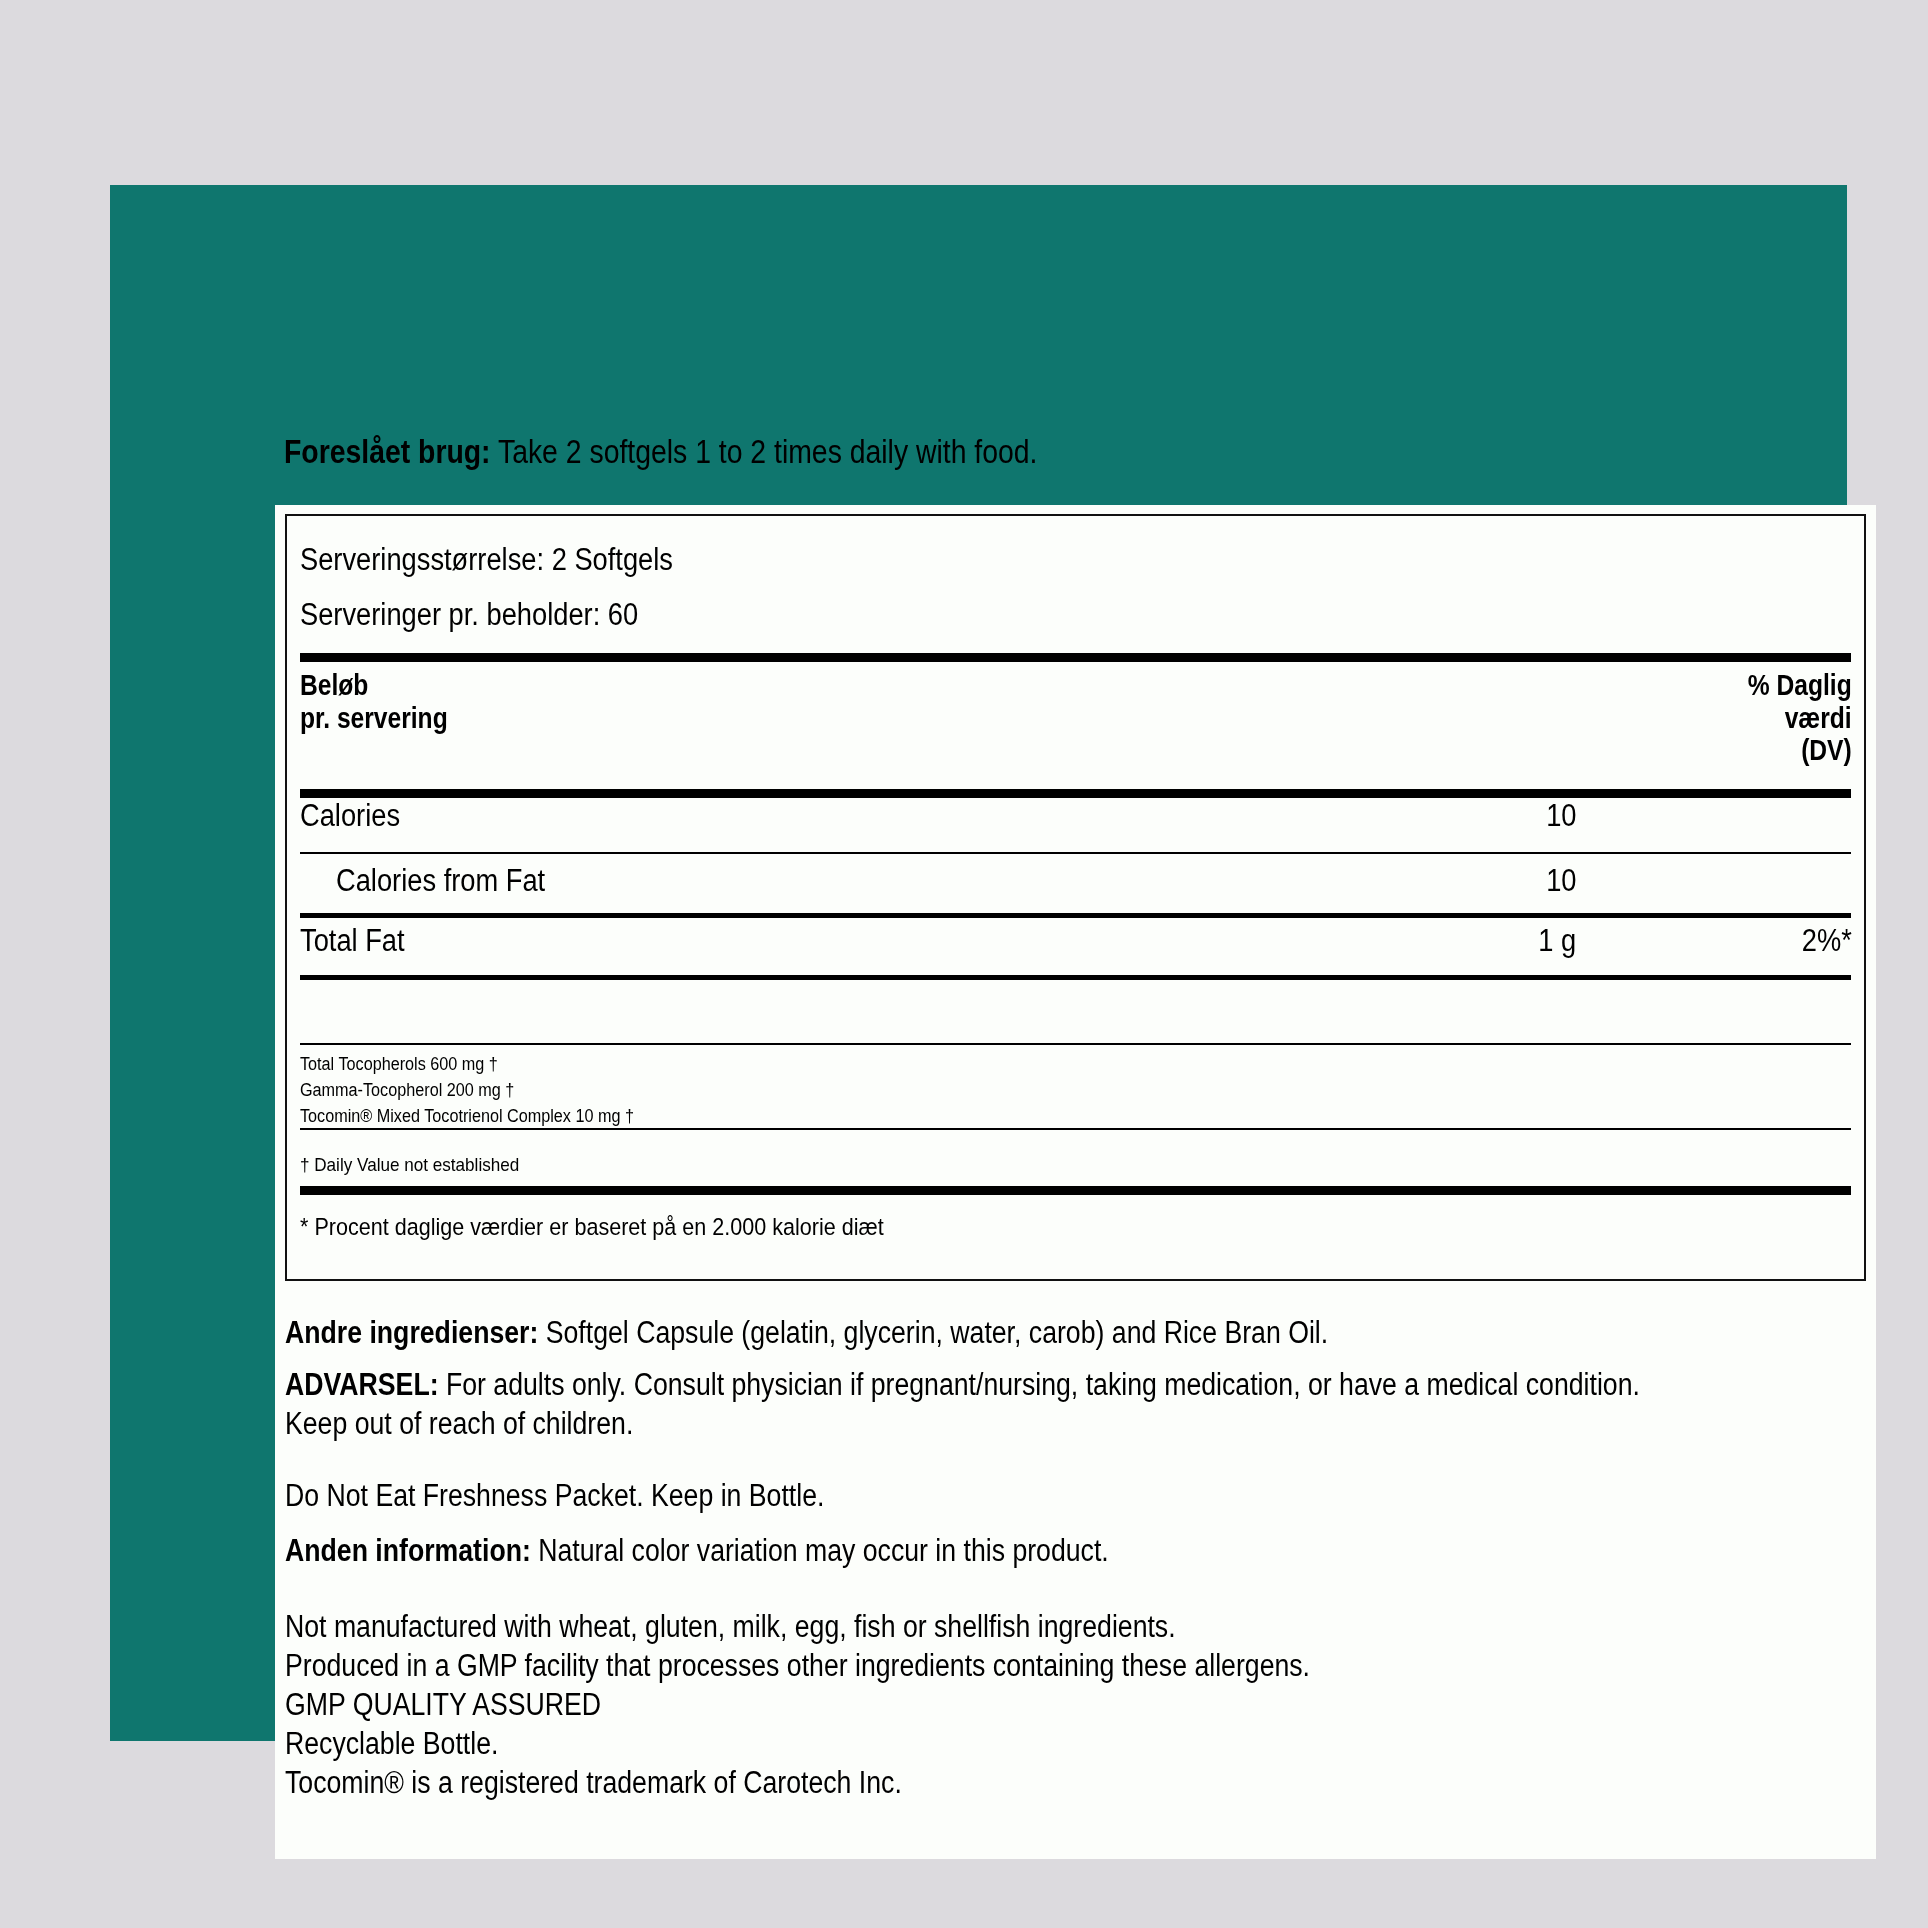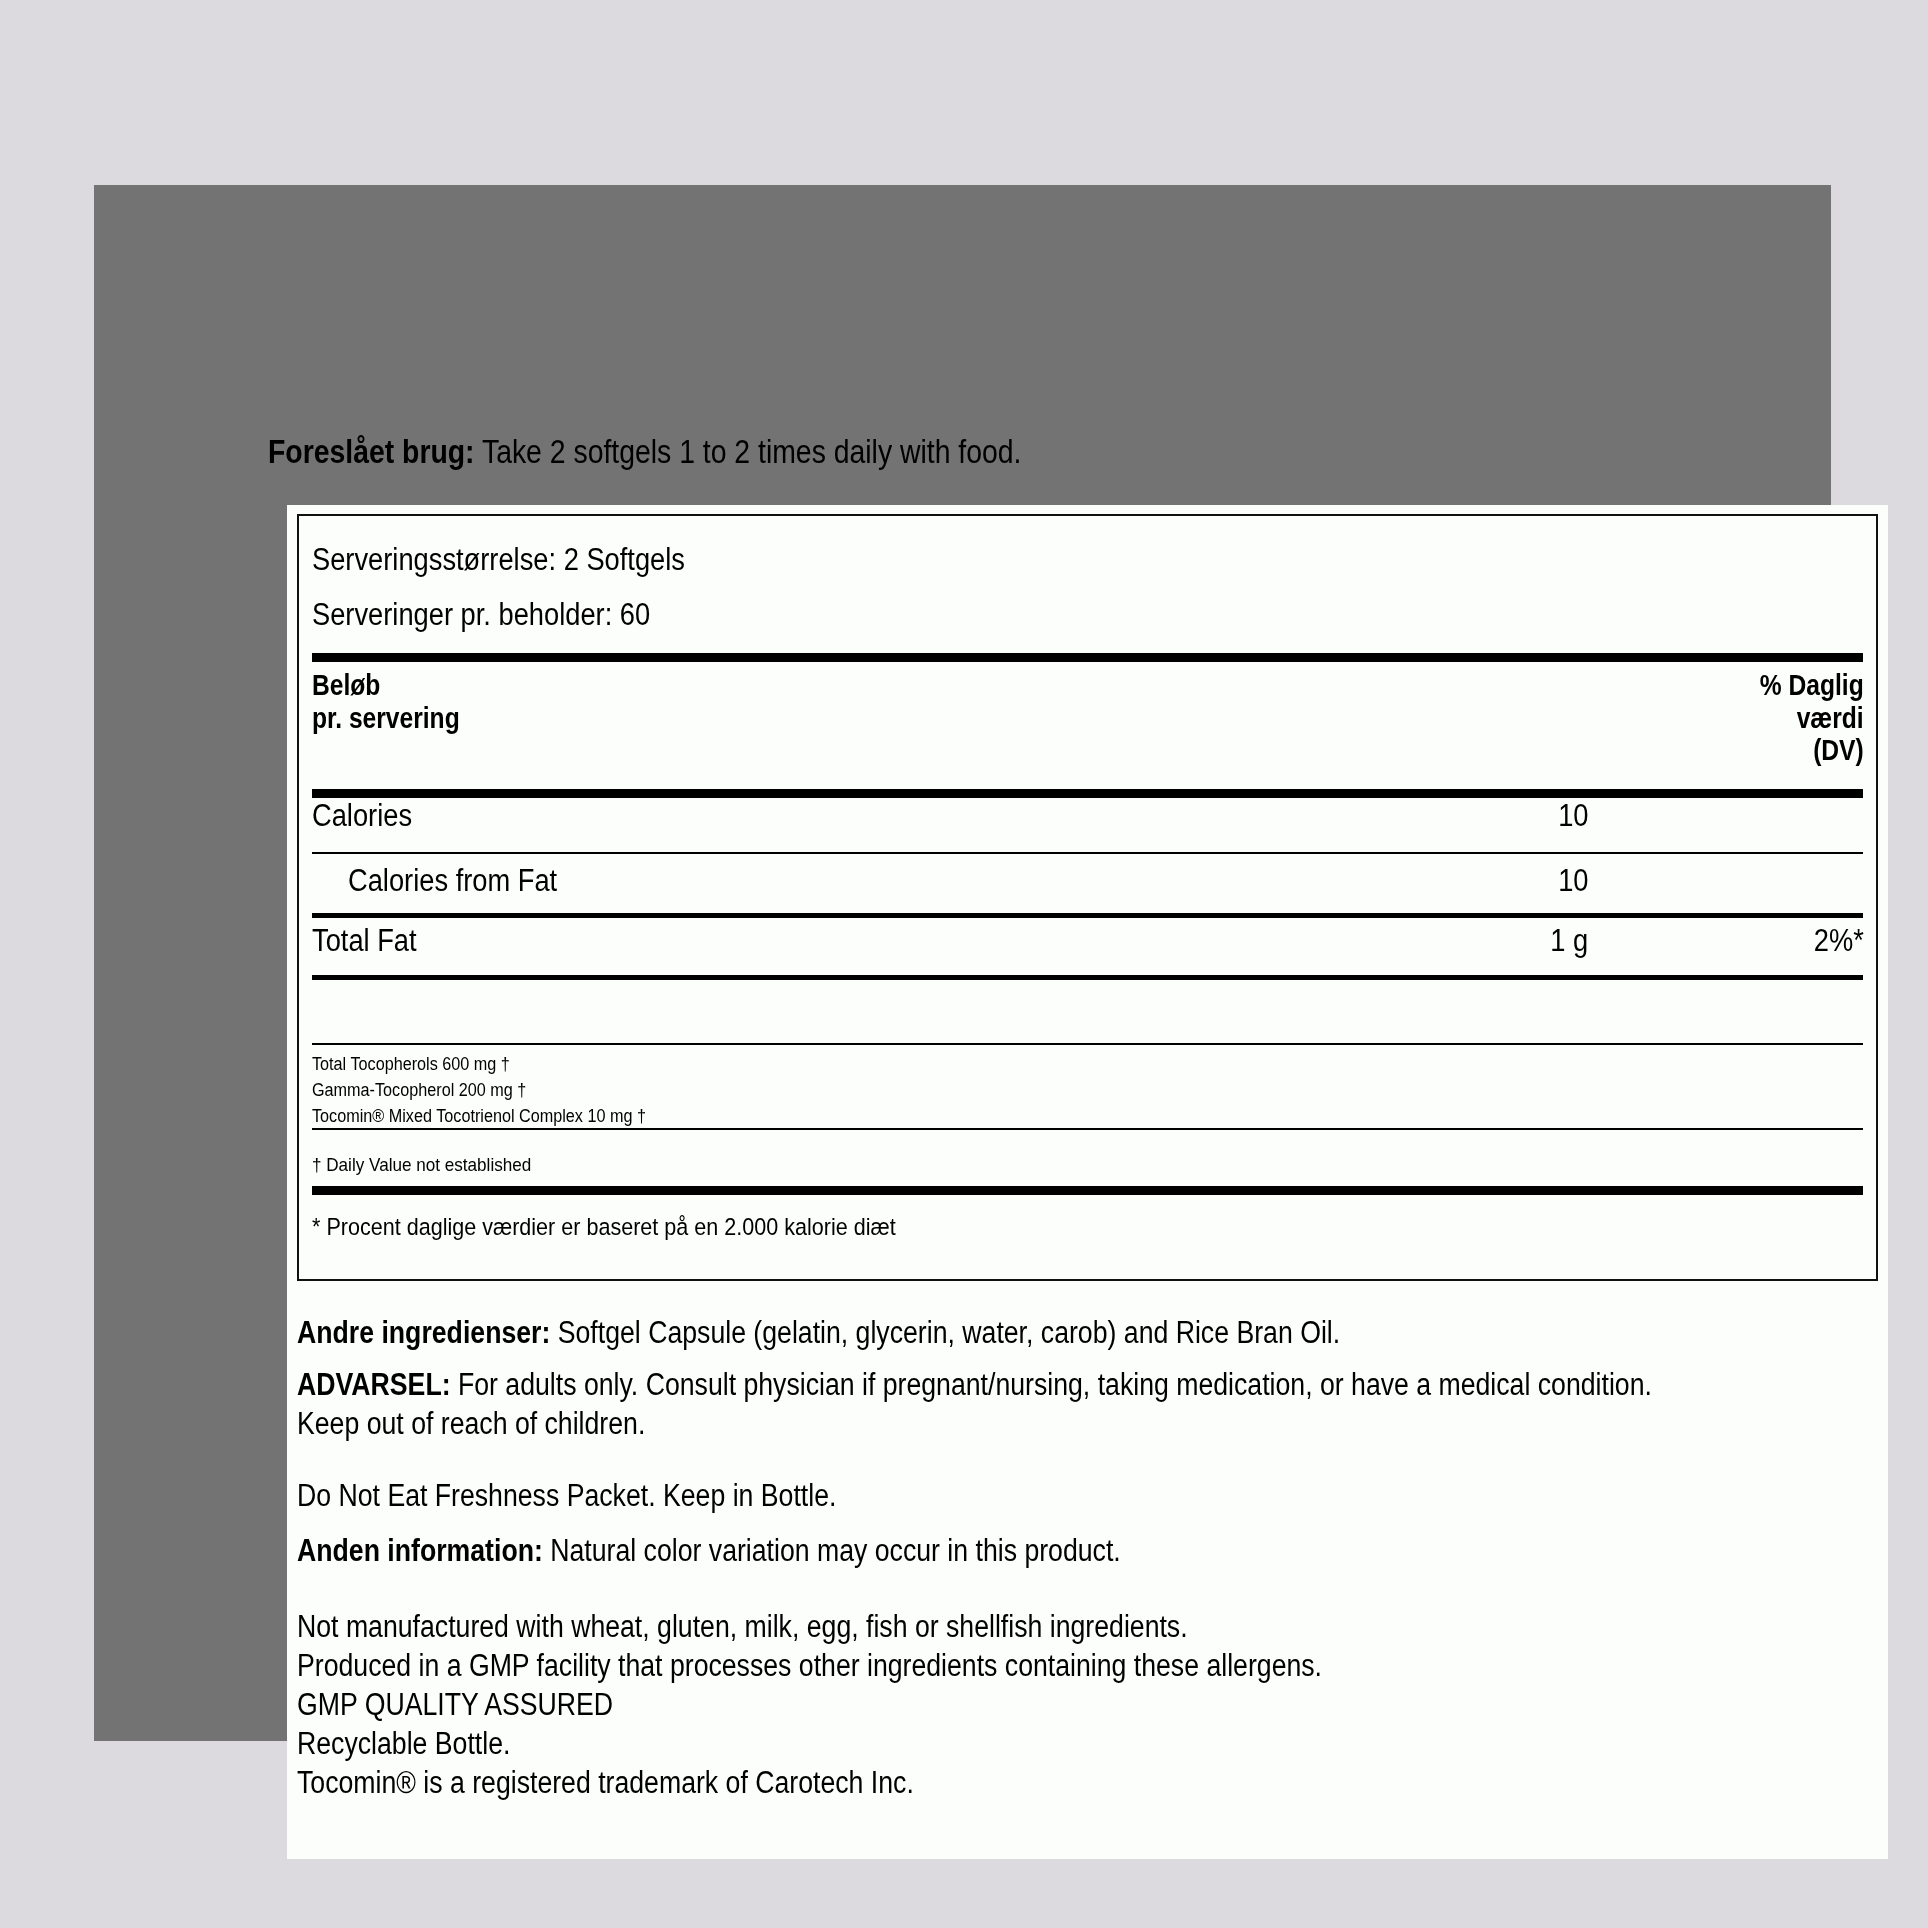--- a/index.html
+++ b/index.html
@@ -10,25 +10,25 @@
     width: 1928px;
     height: 1928px;
     background: #dcdade;
     font-family: "Liberation Sans", sans-serif;
     overflow: hidden;
   }
 
   
   #gray-card {
     position: absolute;
-    left: 94px;
+    left: 110px;
     top: 185px;
     width: 1737px;
     height: 1556px;
-    background: #737373;
+    background: #0f766e;
   }
 
   
   #suggested-use {
     position: absolute;
     left: 174px;
     top: 247px;
     width: 1601px;
     font-size: 33px;
     line-height: 1.22;
@@ -43,21 +43,20 @@
   }
 
   
   #white-panel {
     position: absolute;
     left: 165px;
     top: 320px;
     width: 1601px;
     height: 1354px;
     background: #fcfefb;
-    margin-left: 28px;
   }
 
   
   #facts-box {
     position: absolute;
     left: 10.4px;
     top: 9.4px;
     width: 1581px;
     height: 767px;
     border: 2.8px solid #111;

